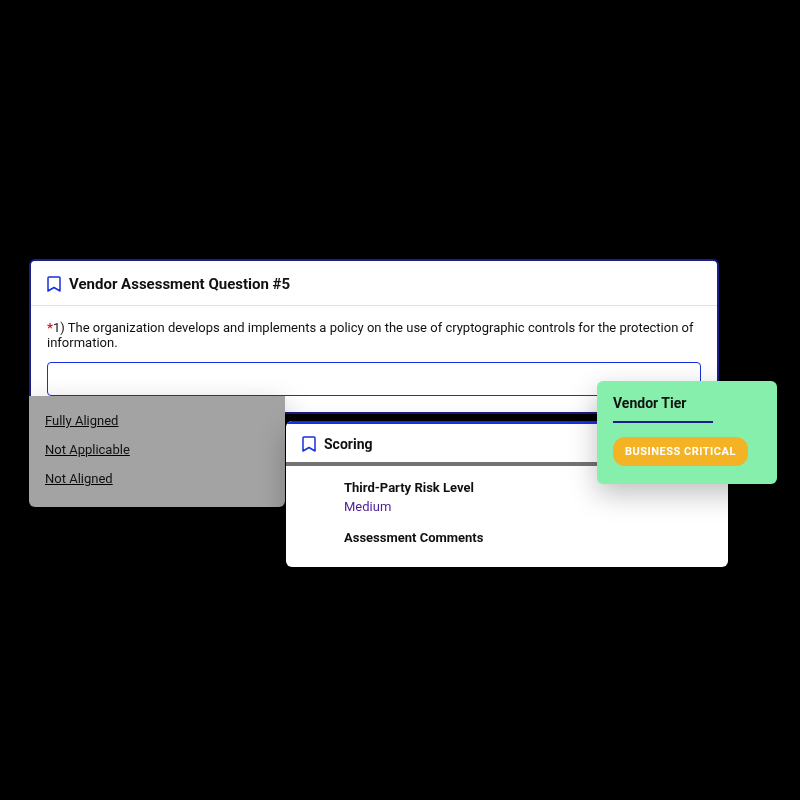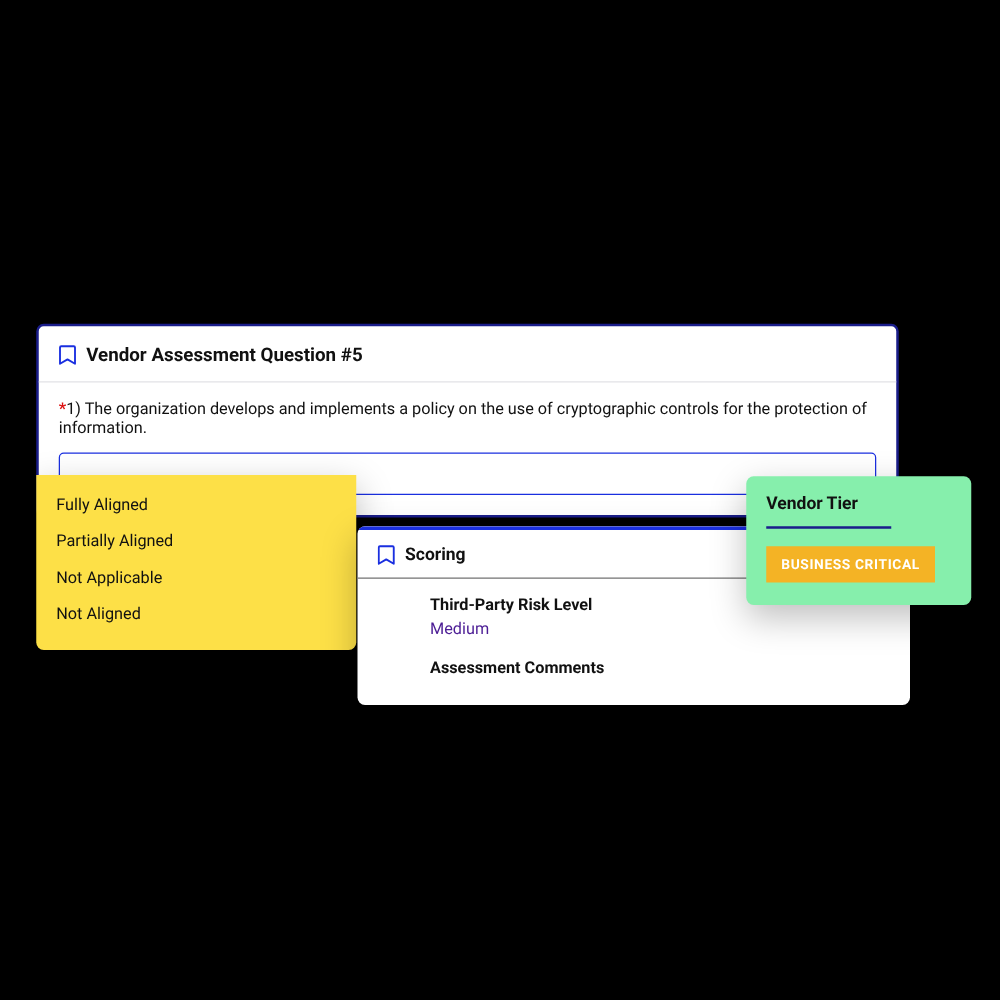--- a/index.html
+++ b/index.html
@@ -54,26 +54,27 @@
     height: 34px;
     border: 1.5px solid #1a2fe0;
     border-radius: 4px;
     background: #fff;
   }
 
   
   .dropdown-list {
     position: absolute;
     left: 29px;
-    top: 380px;
+    top: 396px;
     width: 256px;
-    background: #fde047;
+    background: #a3a3a3;
     border-radius: 0 0 6px 6px;
     box-shadow: 0 10px 28px rgba(0,0,0,0.25);
     padding: 10px 0 14px 0;
+    text-decoration: underline;
   }
   .dropdown-item {
     font-size: 13px;
     color: #111;
     padding: 7px 16px;
     cursor: pointer;
   }
 
   
   .scoring-card {
@@ -88,21 +89,21 @@
   }
   .scoring-accent {
     height: 3px;
     background: #1a2fe0;
   }
   .scoring-header {
     display: flex;
     align-items: center;
     gap: 8px;
     padding: 12px 16px 10px 16px;
-    border-bottom: 1px solid #737373;
+    border-bottom: 4px solid #737373;
   }
   .scoring-header .title {
     font-size: 14px;
     font-weight: 700;
     color: #111;
   }
   .scoring-body {
     padding: 14px 16px 18px 16px;
   }
   .field-label {
@@ -142,21 +143,21 @@
     margin-bottom: 14px;
   }
   .tier-badge {
     display: inline-block;
     background: #f4b325;
     color: #fff;
     font-size: 11px;
     font-weight: 700;
     letter-spacing: 0.5px;
     padding: 8px 12px;
-    border-radius: 0;
+    border-radius: 12px;
   }
 
   
   .bookmark-icon {
     width: 14px;
     height: 16px;
     flex-shrink: 0;
   }
   .bookmark-icon svg { display: block; }
 </style>
@@ -178,21 +179,20 @@
       <div class="question-line">
         <span class="req">*</span><span>1)</span>
         <span>The organization develops and implements a policy on the use of cryptographic controls for the protection of information.</span>
       </div>
       <div class="select-box"></div>
     </div>
   </div>
 
   <div class="dropdown-list">
     <div class="dropdown-item">Fully Aligned</div>
-    <div class="dropdown-item">Partially Aligned</div>
     <div class="dropdown-item">Not Applicable</div>
     <div class="dropdown-item">Not Aligned</div>
   </div>
 
   <div class="scoring-card">
     <div class="scoring-accent"></div>
     <div class="scoring-header">
       <span class="bookmark-icon">
         <svg width="14" height="16" viewBox="0 0 14 16" fill="none">
           <path d="M2 1h10a1 1 0 0 1 1 1v13l-6-3.5L1 15V2a1 1 0 0 1 1-1z" stroke="#1a2fe0" stroke-width="1.5" fill="none" stroke-linejoin="round"></path>

